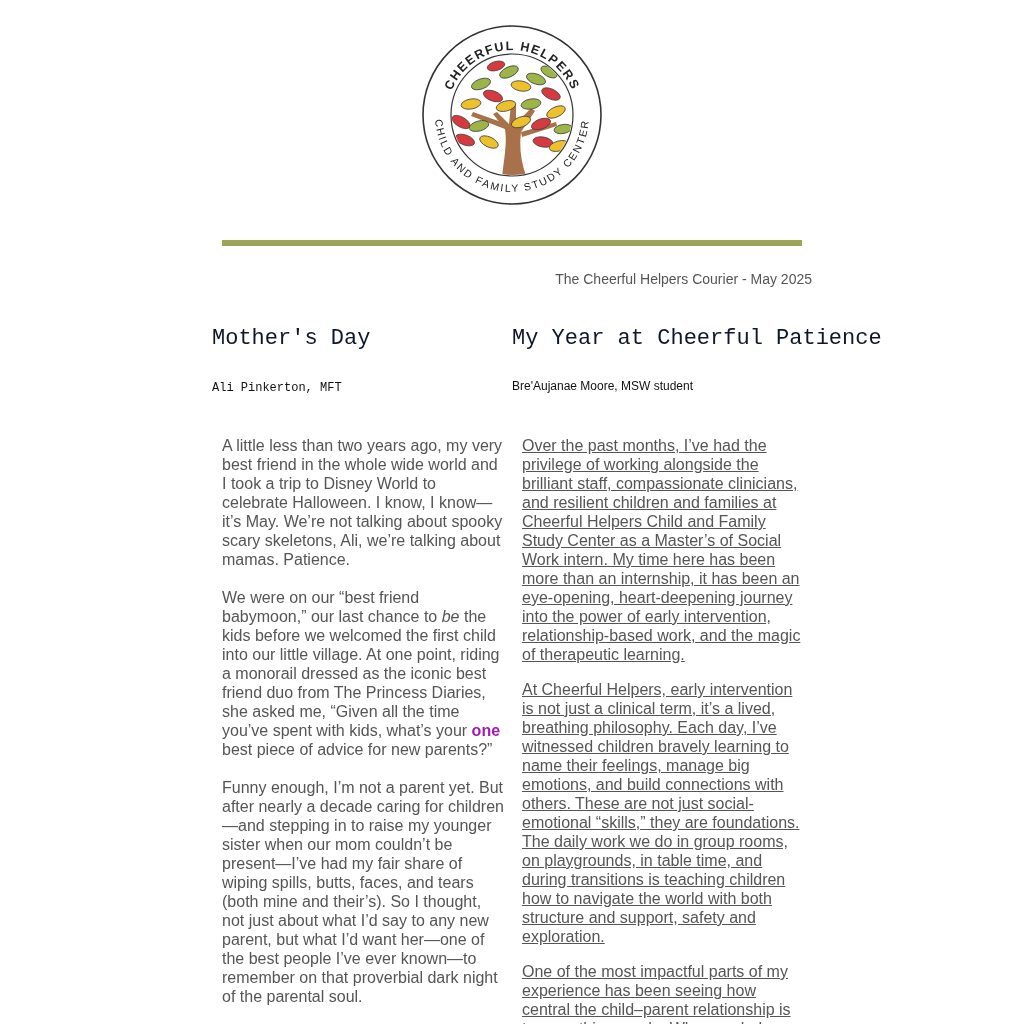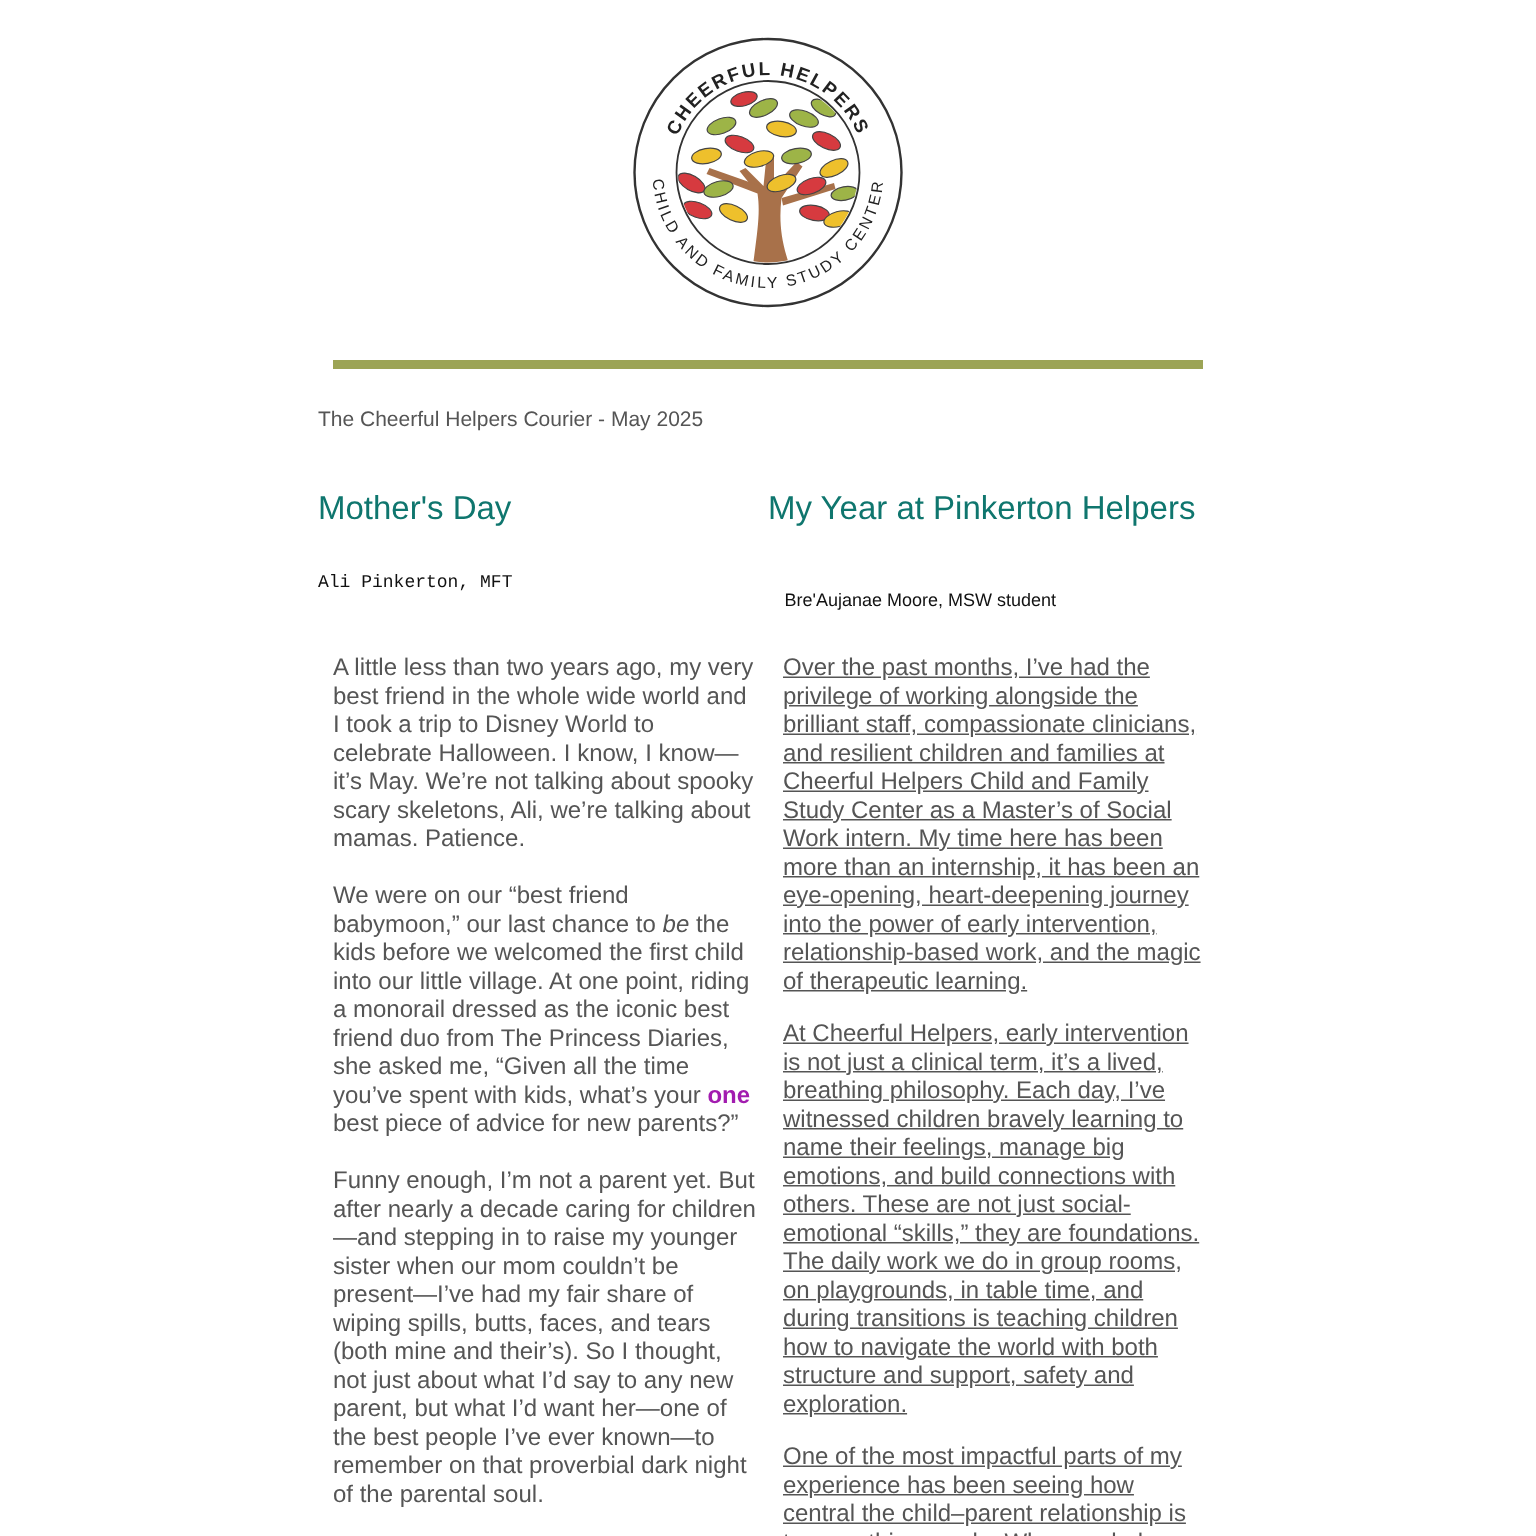--- a/index.html
+++ b/index.html
@@ -1,24 +1,24 @@
 <!DOCTYPE html>
 <html><head>
 <meta charset="utf-8">
 <style>
   html, body { margin: 0; padding: 0; background: #ffffff; }
   body { width: 1024px; height: 1024px; overflow: hidden; position: relative; font-family: "Liberation Sans", sans-serif; }
   .logo-wrap { position: absolute; left: 421px; top: 24px; width: 182px; height: 182px; }
   .logo-wrap svg { width: 182px; height: 182px; display: block; }
   .rule { position: absolute; left: 222px; top: 240px; width: 580px; height: 6px; background: #9ca455; }
-  .courier { position: absolute; left: 212px; top: 271px; width: 600px; text-align: left; font-size: 14px; color: #555555; }
+  .courier { position: absolute; left: 212px; top: 271px; width: 600px; text-align: right; font-size: 14px; color: #555555; }
   .col { position: absolute; top: 0; }
   .col-left { left: 212px; width: 300px; }
   .col-right { left: 512px; width: 300px; }
-  .headline { position: absolute; top: 326px; font-size: 22px; color: #0f766e; white-space: nowrap; }
+  .headline { position: absolute; top: 326px; font-size: 22px; color: #0f172a; white-space: nowrap; font-family: Liberation Mono, monospace; }
   .byline { position: absolute; font-size: 12px; color: #111111; white-space: nowrap; }
   .body-text { position: absolute; top: 436px; left: 10px; width: 282px; font-size: 16px; line-height: 19px; color: #555555; }
   .body-text p { margin: 0 0 19px 0; }
   .col-right .body-text p { margin: 0 0 16px 0; text-decoration: underline; }
   .body-text b { color: #a21caf; }
 </style>
 </head>
 <body>
 
 <div class="logo-wrap">
@@ -76,20 +76,20 @@
   <div class="headline">Mother's Day</div>
   <div class="byline" style="top:381px;font-family:Liberation Mono, monospace;">Ali Pinkerton, MFT</div>
   <div class="body-text">
     <p>A little less than two years ago, my very best friend in the whole wide world and I took a trip to Disney World to celebrate Halloween. I know, I know—it’s May. We’re not talking about spooky scary skeletons, Ali, we’re talking about mamas. Patience.</p>
     <p><span>We were on our “best friend babymoon,” our last chance to </span><em>be</em><span> the kids before we welcomed the first child into our little village. At one point, riding a monorail dressed as the iconic best friend duo from The Princess Diaries, she asked me, “Given all the time you’ve spent with kids, what’s your </span><b>one</b><span> best piece of advice for new parents?”</span></p>
     <p>Funny enough, I’m not a parent yet. But after nearly a decade caring for children—and stepping in to raise my younger sister when our mom couldn’t be present—I’ve had my fair share of wiping spills, butts, faces, and tears (both mine and their’s). So I thought, not just about what I’d say to any new parent, but what I’d want her—one of the best people I’ve ever known—to remember on that proverbial dark night of the parental soul.</p>
   </div>
 </div>
 
 <div class="col col-right">
-  <div class="headline">My Year at Pinkerton Helpers</div>
-  <div class="byline" style="top:393px;margin-left:11px;">Bre'Aujanae Moore, MSW student</div>
+  <div class="headline">My Year at Cheerful Patience</div>
+  <div class="byline" style="top:379px;">Bre'Aujanae Moore, MSW student</div>
   <div class="body-text">
     <p>Over the past months, I’ve had the privilege of working alongside the brilliant staff, compassionate clinicians, and resilient children and families at Cheerful Helpers Child and Family Study Center as a Master’s of Social Work intern. My time here has been more than an internship, it has been an eye-opening, heart-deepening journey into the power of early intervention, relationship-based work, and the magic of therapeutic learning.</p>
     <p>At Cheerful Helpers, early intervention is not just a clinical term, it’s a lived, breathing philosophy. Each day, I’ve witnessed children bravely learning to name their feelings, manage big emotions, and build connections with others. These are not just social-emotional “skills,” they are foundations. The daily work we do in group rooms, on playgrounds, in table time, and during transitions is teaching children how to navigate the world with both structure and support, safety and exploration.</p>
     <p>One of the most impactful parts of my experience has been seeing how central the child–parent relationship is to everything we do. When we help</p>
   </div>
 </div>
 
 </body></html>

